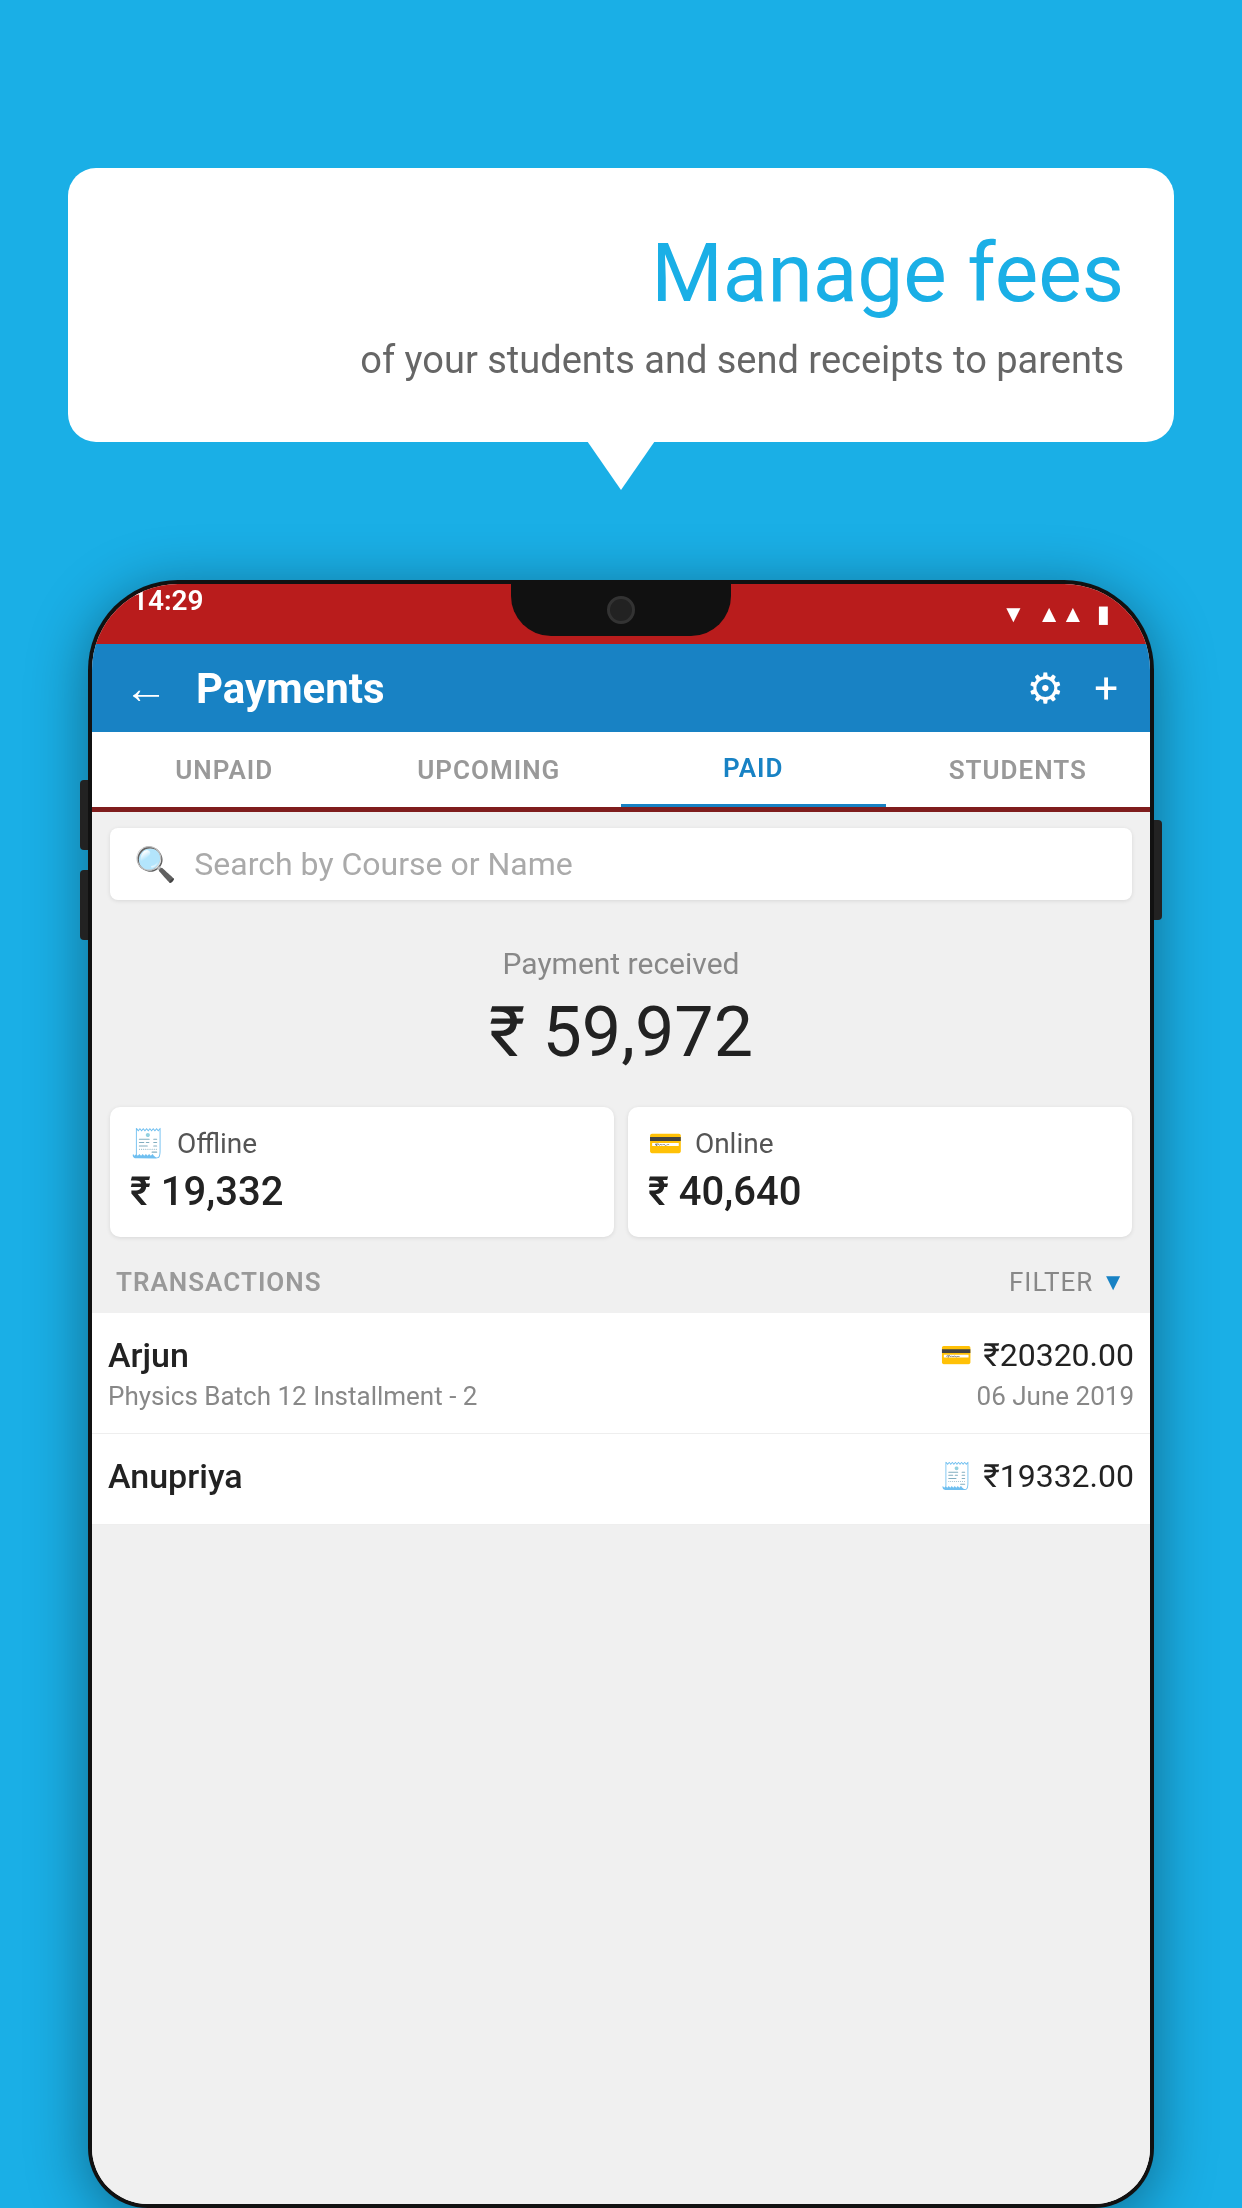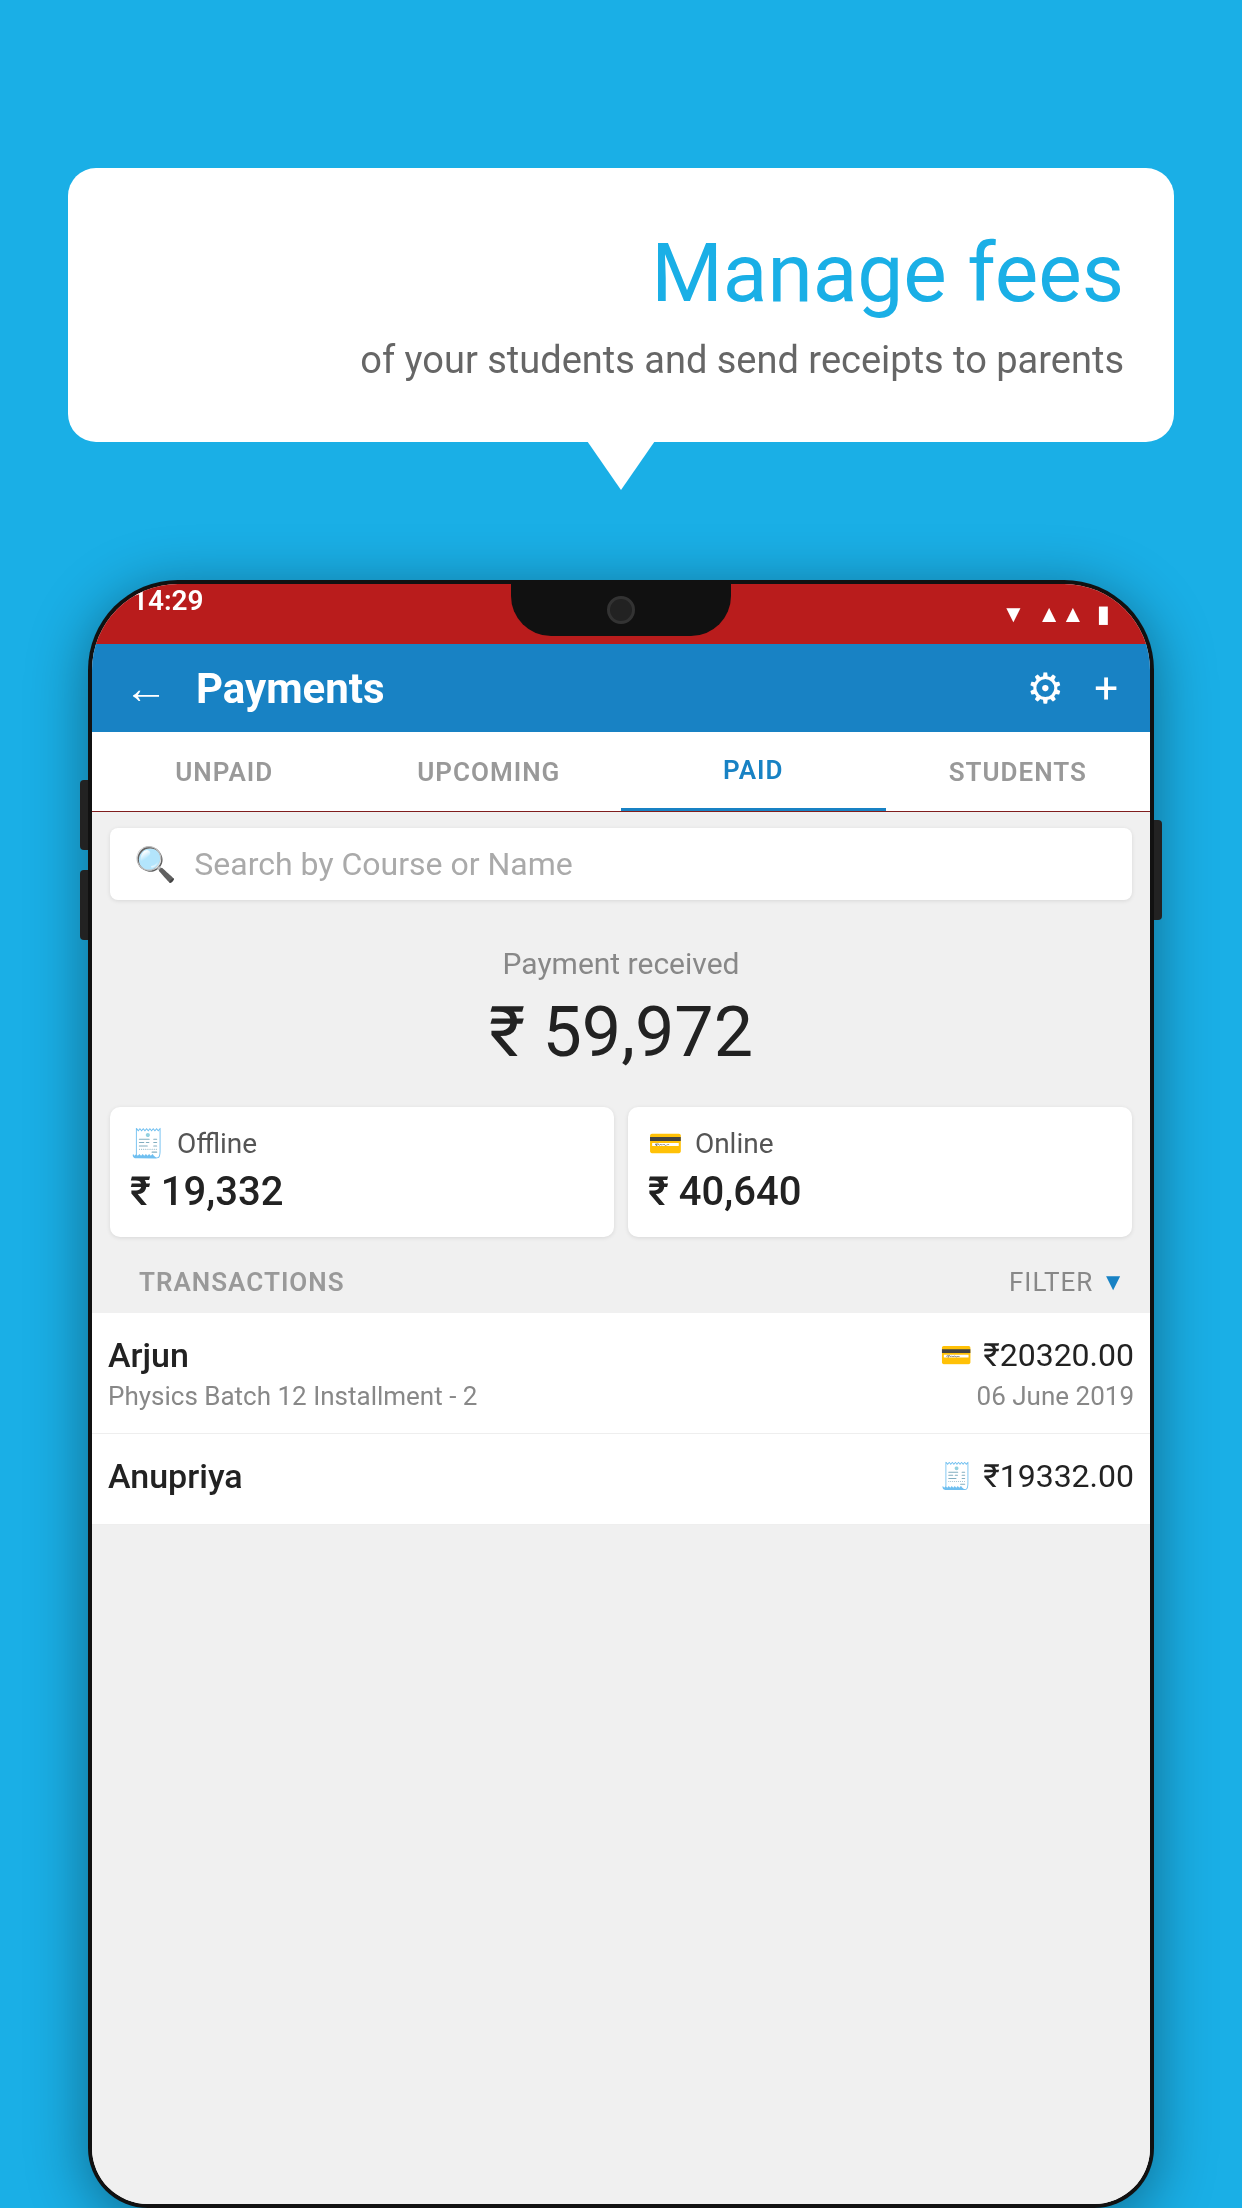--- a/index.html
+++ b/index.html
@@ -170,21 +170,21 @@
     .tabs {
       position: absolute;
       top: 148px;
       left: 0;
       right: 0;
       height: 80px;
       background: #fff;
       display: flex;
       align-items: flex-start;
       z-index: 4;
-      border-bottom: 1px solid #7f1d1d;
+      border-bottom: 5px solid #7f1d1d;
     }
 
     .tab {
       flex: 1;
       text-align: center;
       font-size: 26px;
       font-weight: 600;
       color: #999;
       height: 100%;
       display: flex;
@@ -290,21 +290,20 @@
       font-weight: 500;
       margin-top: 4px;
     }
 
     
     .transactions-header {
       display: flex;
       align-items: center;
       justify-content: space-between;
       padding: 16px 24px;
-      margin-left: 23px;
     }
 
     .transactions-label {
       font-size: 26px;
       color: #999;
       font-weight: 600;
       letter-spacing: 1px;
     }
 
     .filter-btn {

